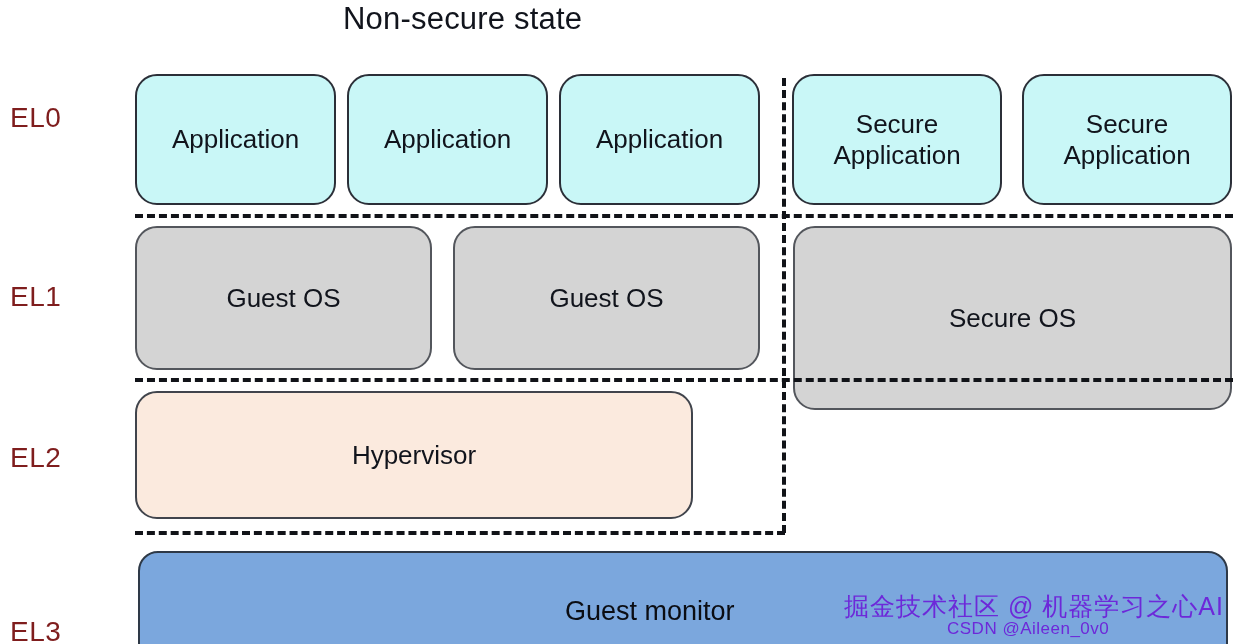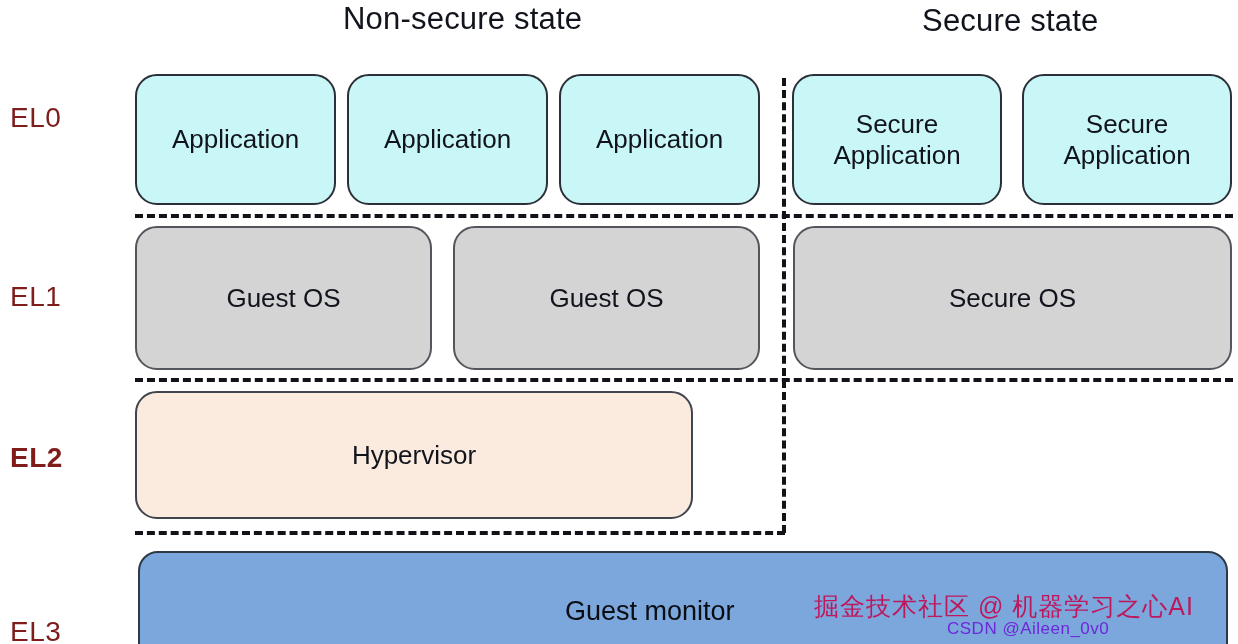--- a/index.html
+++ b/index.html
@@ -34,21 +34,21 @@
     position: absolute;
     left: 10px;
     width: 110px;
     font-size: 28px;
     line-height: 34px;
     color: #7f1d1d;
     letter-spacing: 0.5px;
   }
   #el-label-0 { top: 101px; }
   #el-label-1 { top: 280px; }
-  #el-label-2 { top: 441px; font-weight: bold; }
+  #el-label-2 { top: 441px; }
   #el-label-3 { top: 603px; margin-top: 12px; }
 
   
   .box {
     position: absolute;
     box-sizing: border-box;
     border: 2px solid #2b2f38;
     border-radius: 22px;
     display: flex;
     align-items: center;
@@ -66,21 +66,21 @@
   
   #box-app-1 { left: 135px; top: 74px;  width: 201px; height: 131px; }
   #box-app-2 { left: 347px; top: 74px;  width: 201px; height: 131px; }
   #box-app-3 { left: 559px; top: 74px;  width: 201px; height: 131px; }
   #box-secure-app-1 { left: 792px; top: 74px; width: 210px; height: 131px; }
   #box-secure-app-2 { left: 1022px; top: 74px; width: 210px; height: 131px; }
 
   
   #box-guest-os-1 { left: 135px; top: 226px; width: 297px; height: 144px; }
   #box-guest-os-2 { left: 453px; top: 226px; width: 307px; height: 144px; }
-  #box-secure-os  { left: 793px; top: 226px; width: 439px; height: 144px; }
+  #box-secure-os  { left: 793px; top: 226px; width: 439px; height: 184px; }
 
   
   #box-hypervisor { left: 135px; top: 391px; width: 558px; height: 128px; }
 
   
   #box-secure-monitor {
     left: 138px; top: 551px; width: 1090px; height: 120px;
     justify-content: flex-start;
   }
   #box-secure-monitor .monitor-label {
@@ -102,46 +102,45 @@
   .vline {
     position: absolute;
     width: 0;
     border-left: 4px dashed #111318;
   }
   #vline-state-divider { left: 782px; top: 78px; height: 455px; }
 
   
   #watermark-primary {
     position: absolute;
-    left: 814px;
+    left: 844px;
     top: 592px;
     font-size: 25px;
     line-height: 28px;
-    color: #be185d;
+    color: #6d28d9;
     white-space: nowrap;
     letter-spacing: 1px;
   }
   #watermark-secondary {
     position: absolute;
     left: 947px;
     top: 619px;
     font-size: 17px;
     line-height: 20px;
     color: #6d28d9;
     white-space: nowrap;
     letter-spacing: 0.5px;
   }
 </style>
 </head>
 <body>
 
 <div id="canvas">
 
   <div class="state-title" id="title-nonsecure">Non-secure state</div>
-  <div class="state-title" id="title-secure">Secure state</div>
 
   <div class="el-label" id="el-label-0">EL0</div>
   <div class="el-label" id="el-label-1">EL1</div>
   <div class="el-label" id="el-label-2">EL2</div>
   <div class="el-label" id="el-label-3">EL3</div>
 
   <div class="box app" id="box-app-1">Application</div>
   <div class="box app" id="box-app-2">Application</div>
   <div class="box app" id="box-app-3">Application</div>
 

